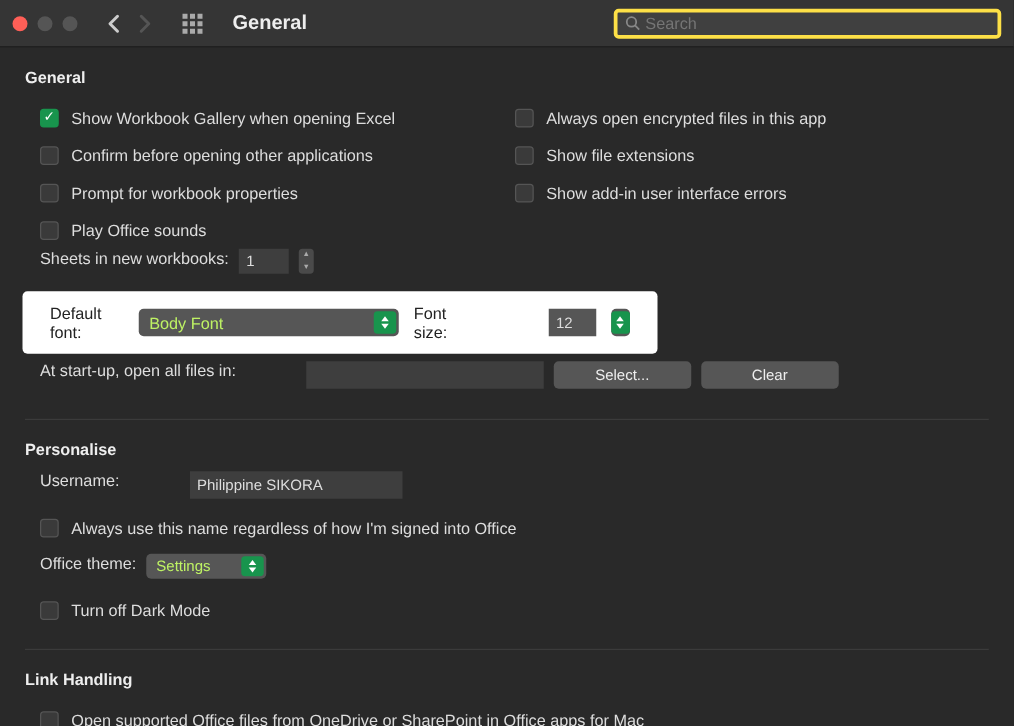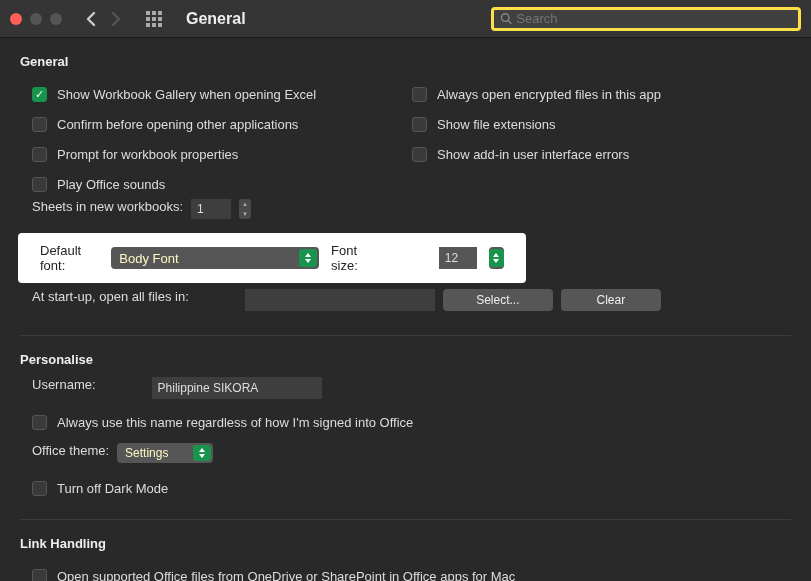--- a/index.html
+++ b/index.html
@@ -72,21 +72,21 @@
   }
   .stepper{width:12px;height:20px;background:#4a4a4a;border-radius:3px;display:flex;flex-direction:column;}
   .stepper div{flex:1;display:flex;align-items:center;justify-content:center;font-size:6px;color:#aaa;}
   .hlbox {
     background:#fff;border-radius:4px;padding:10px 22px;margin:4px 0 6px -2px;
     display:flex;align-items:center;gap:12px;width:508px;
   }
   .hlbox .hl-label{color:#222;font-size:13px;}
   .select {
     background:#565656;border-radius:4px;height:22px;
-    display:flex;align-items:center;padding:0 22px 0 8px;position:relative;color:#fef9c3;font-size:13px;
+    display:flex;align-items:center;padding:0 22px 0 8px;position:relative;color:#bef264;font-size:13px;
   }
   .select .sel-arrows{
     position:absolute;right:2px;top:2px;bottom:2px;width:18px;background:#18944d;
     border-radius:3px;display:flex;flex-direction:column;align-items:center;justify-content:center;
   }
   .select .sel-arrows::before{content:"";border-left:3px solid transparent;border-right:3px solid transparent;border-bottom:4px solid #fff;margin-bottom:1px;}
   .select .sel-arrows::after{content:"";border-left:3px solid transparent;border-right:3px solid transparent;border-top:4px solid #fff;margin-top:1px;}
   .txtinput{
     height:22px;background:#3e3e3e;border:none;color:#ddd;padding:0 6px;font-size:12px;margin-left:48px;
   }
@@ -197,21 +197,21 @@
     <input class="txtinput" style="width: 38px; background: rgb(86, 86, 86);" value="12">
     <div class="select" style="width:18px;padding:0">
       <span class="sel-arrows" style="right:0;left:0;width:auto"></span>
     </div>
   </div>
 
   <div class="fld-row">
     <span class="lbl">At start-up, open all files in:</span>
     <input class="txtinput" style="width: 190px;" value="">
     <button class="btn" style="width:110px">Select...</button>
-    <button class="btn" style="width:100px">Clear</button>
+    <button class="btn" style="width:110px">Clear</button>
   </div>
 
   <hr class="sep">
 
   <div class="section-title">Personalise</div>
 
   <div class="fld-row">
     <span class="lbl">Username:</span>
     <input class="txtinput" style="width: 170px;" value="Philippine SIKORA">
   </div>

